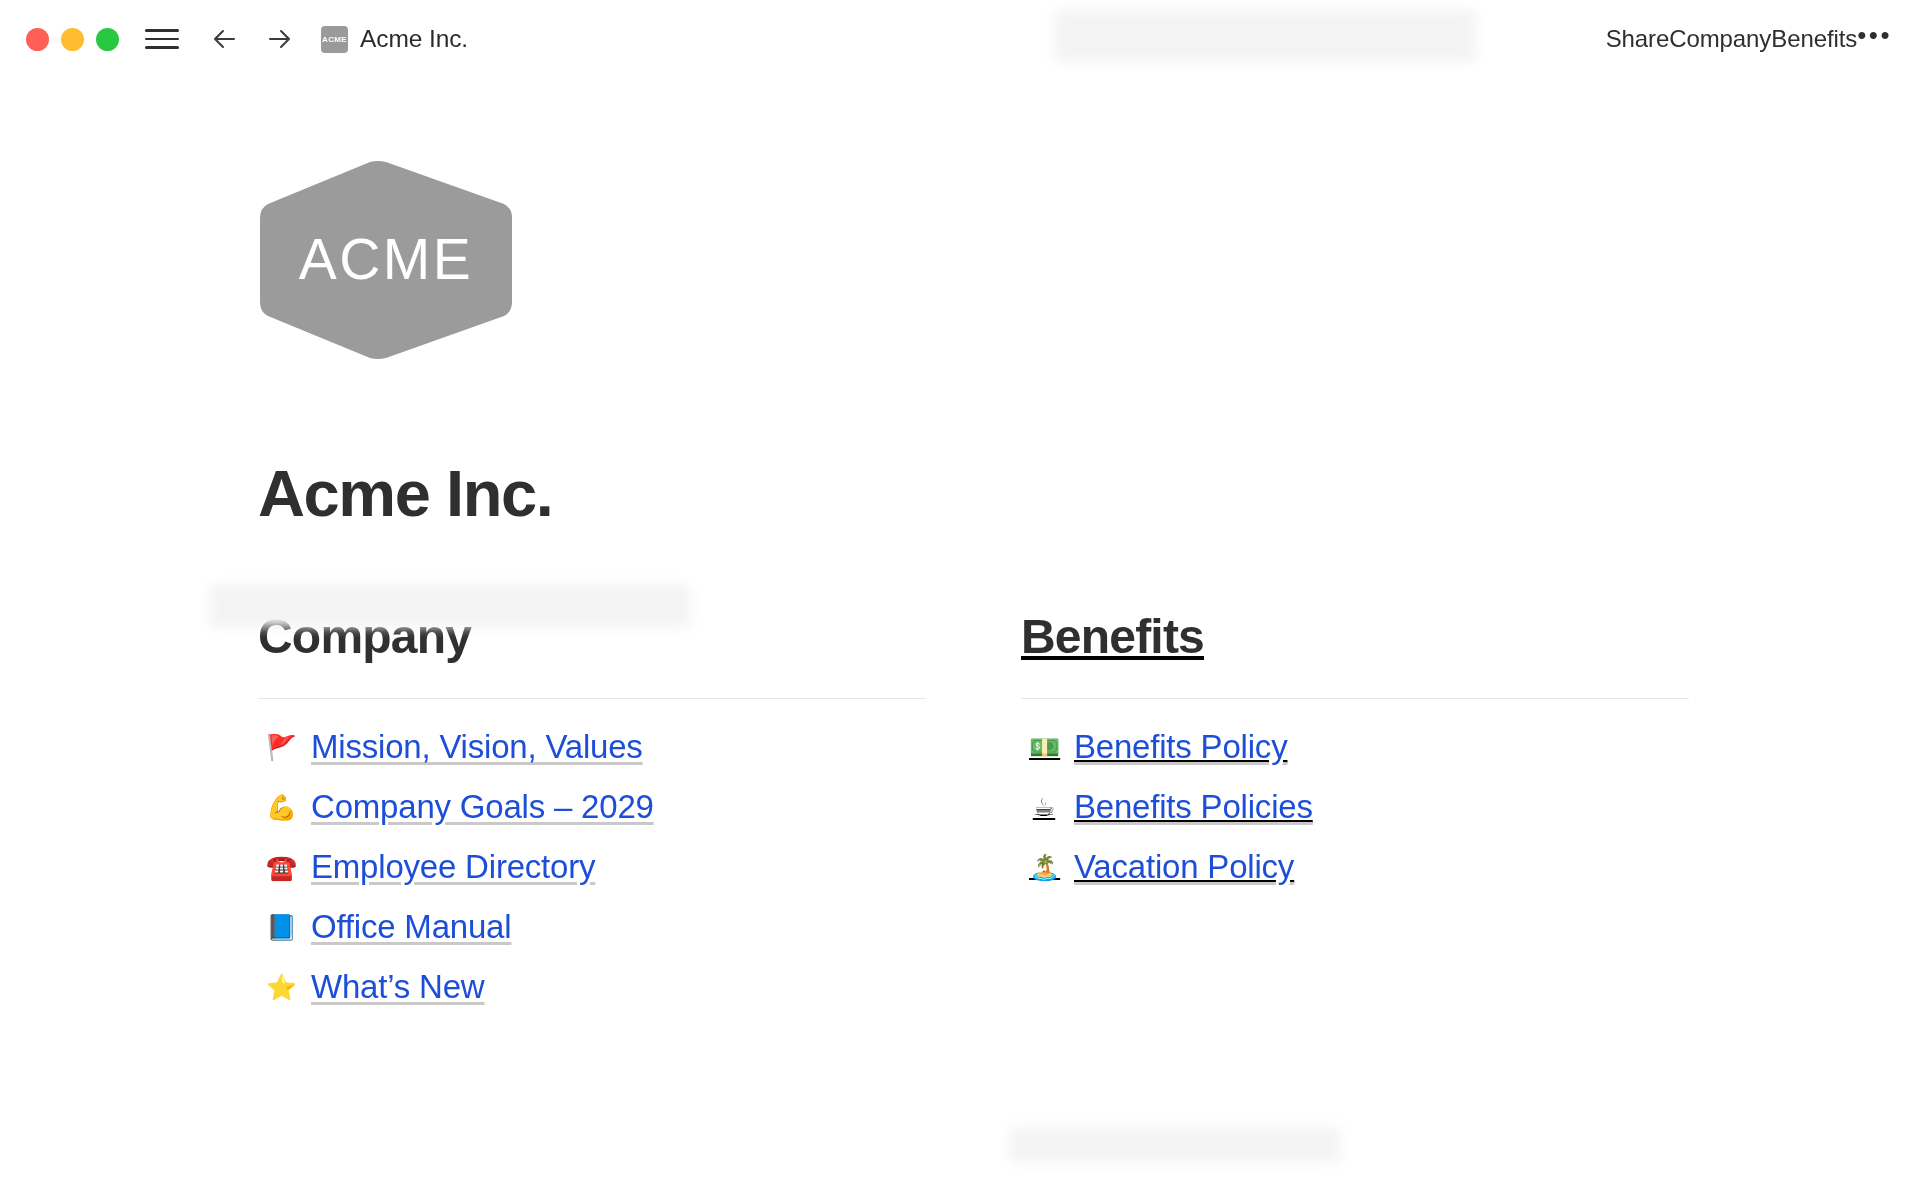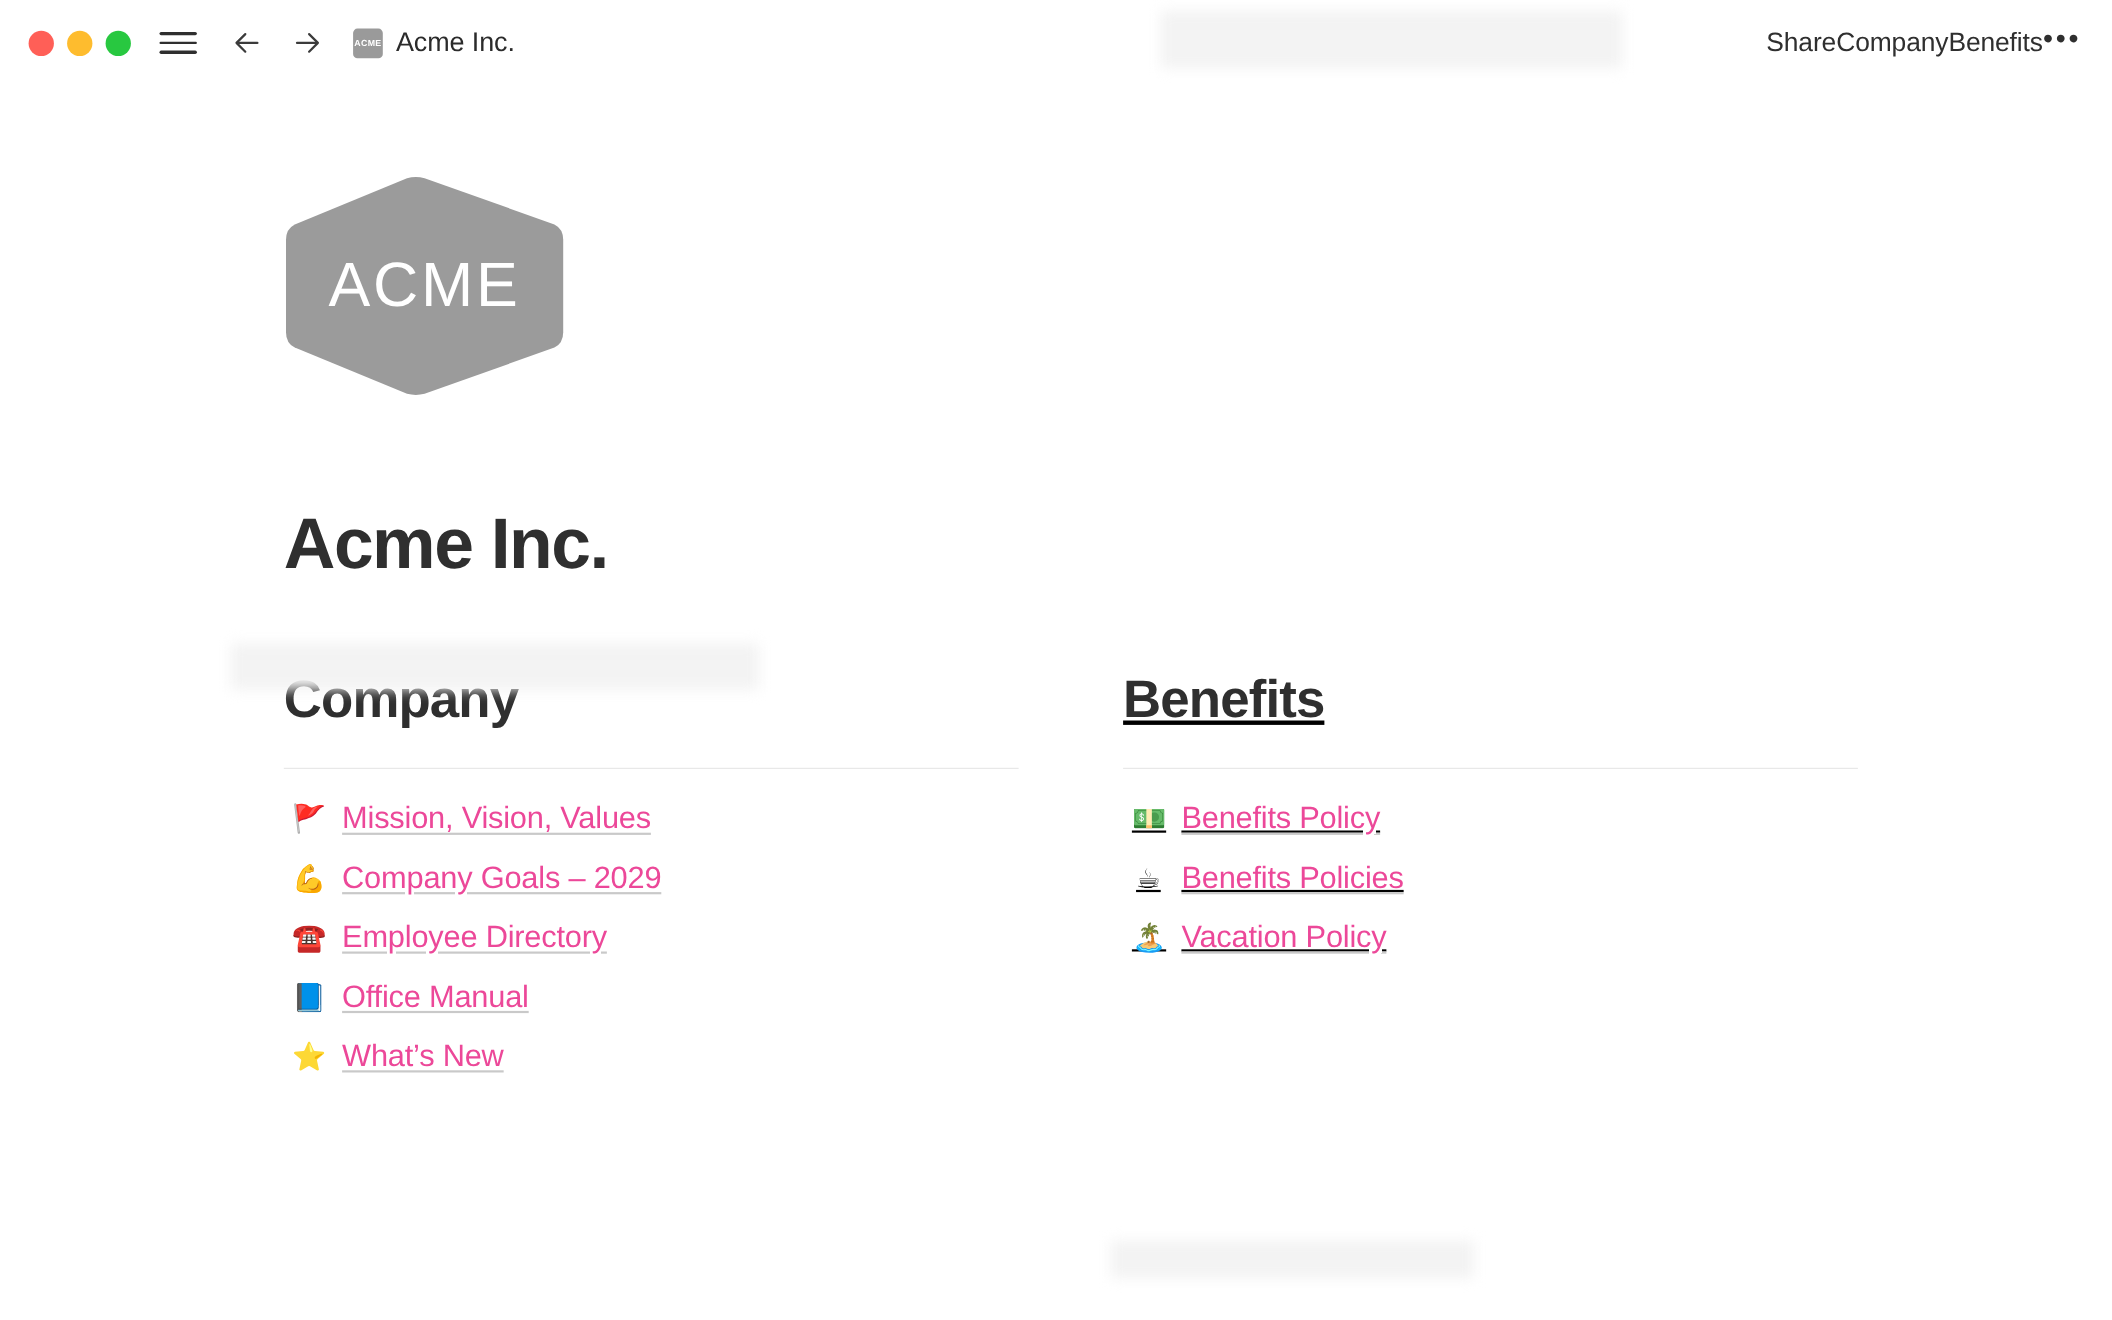--- a/index.html
+++ b/index.html
@@ -187,22 +187,22 @@
     cursor: pointer;
   }
   .link-emoji {
     font-size: 25px;
     width: 30px;
     text-align: center;
     line-height: 1;
     font-family: "DejaVu Sans", sans-serif;
   }
   .link-text {
-    font-size: 28px;
-    color: #ec4899;
+    font-size: 33px;
+    color: #1d4ed8;
     text-decoration: underline;
     text-underline-offset: 4px;
     text-decoration-color: #c9c9c9;
     letter-spacing: -0.2px;
   }
 </style>
 </head>
 <body>
 
 <div class="titlebar">

